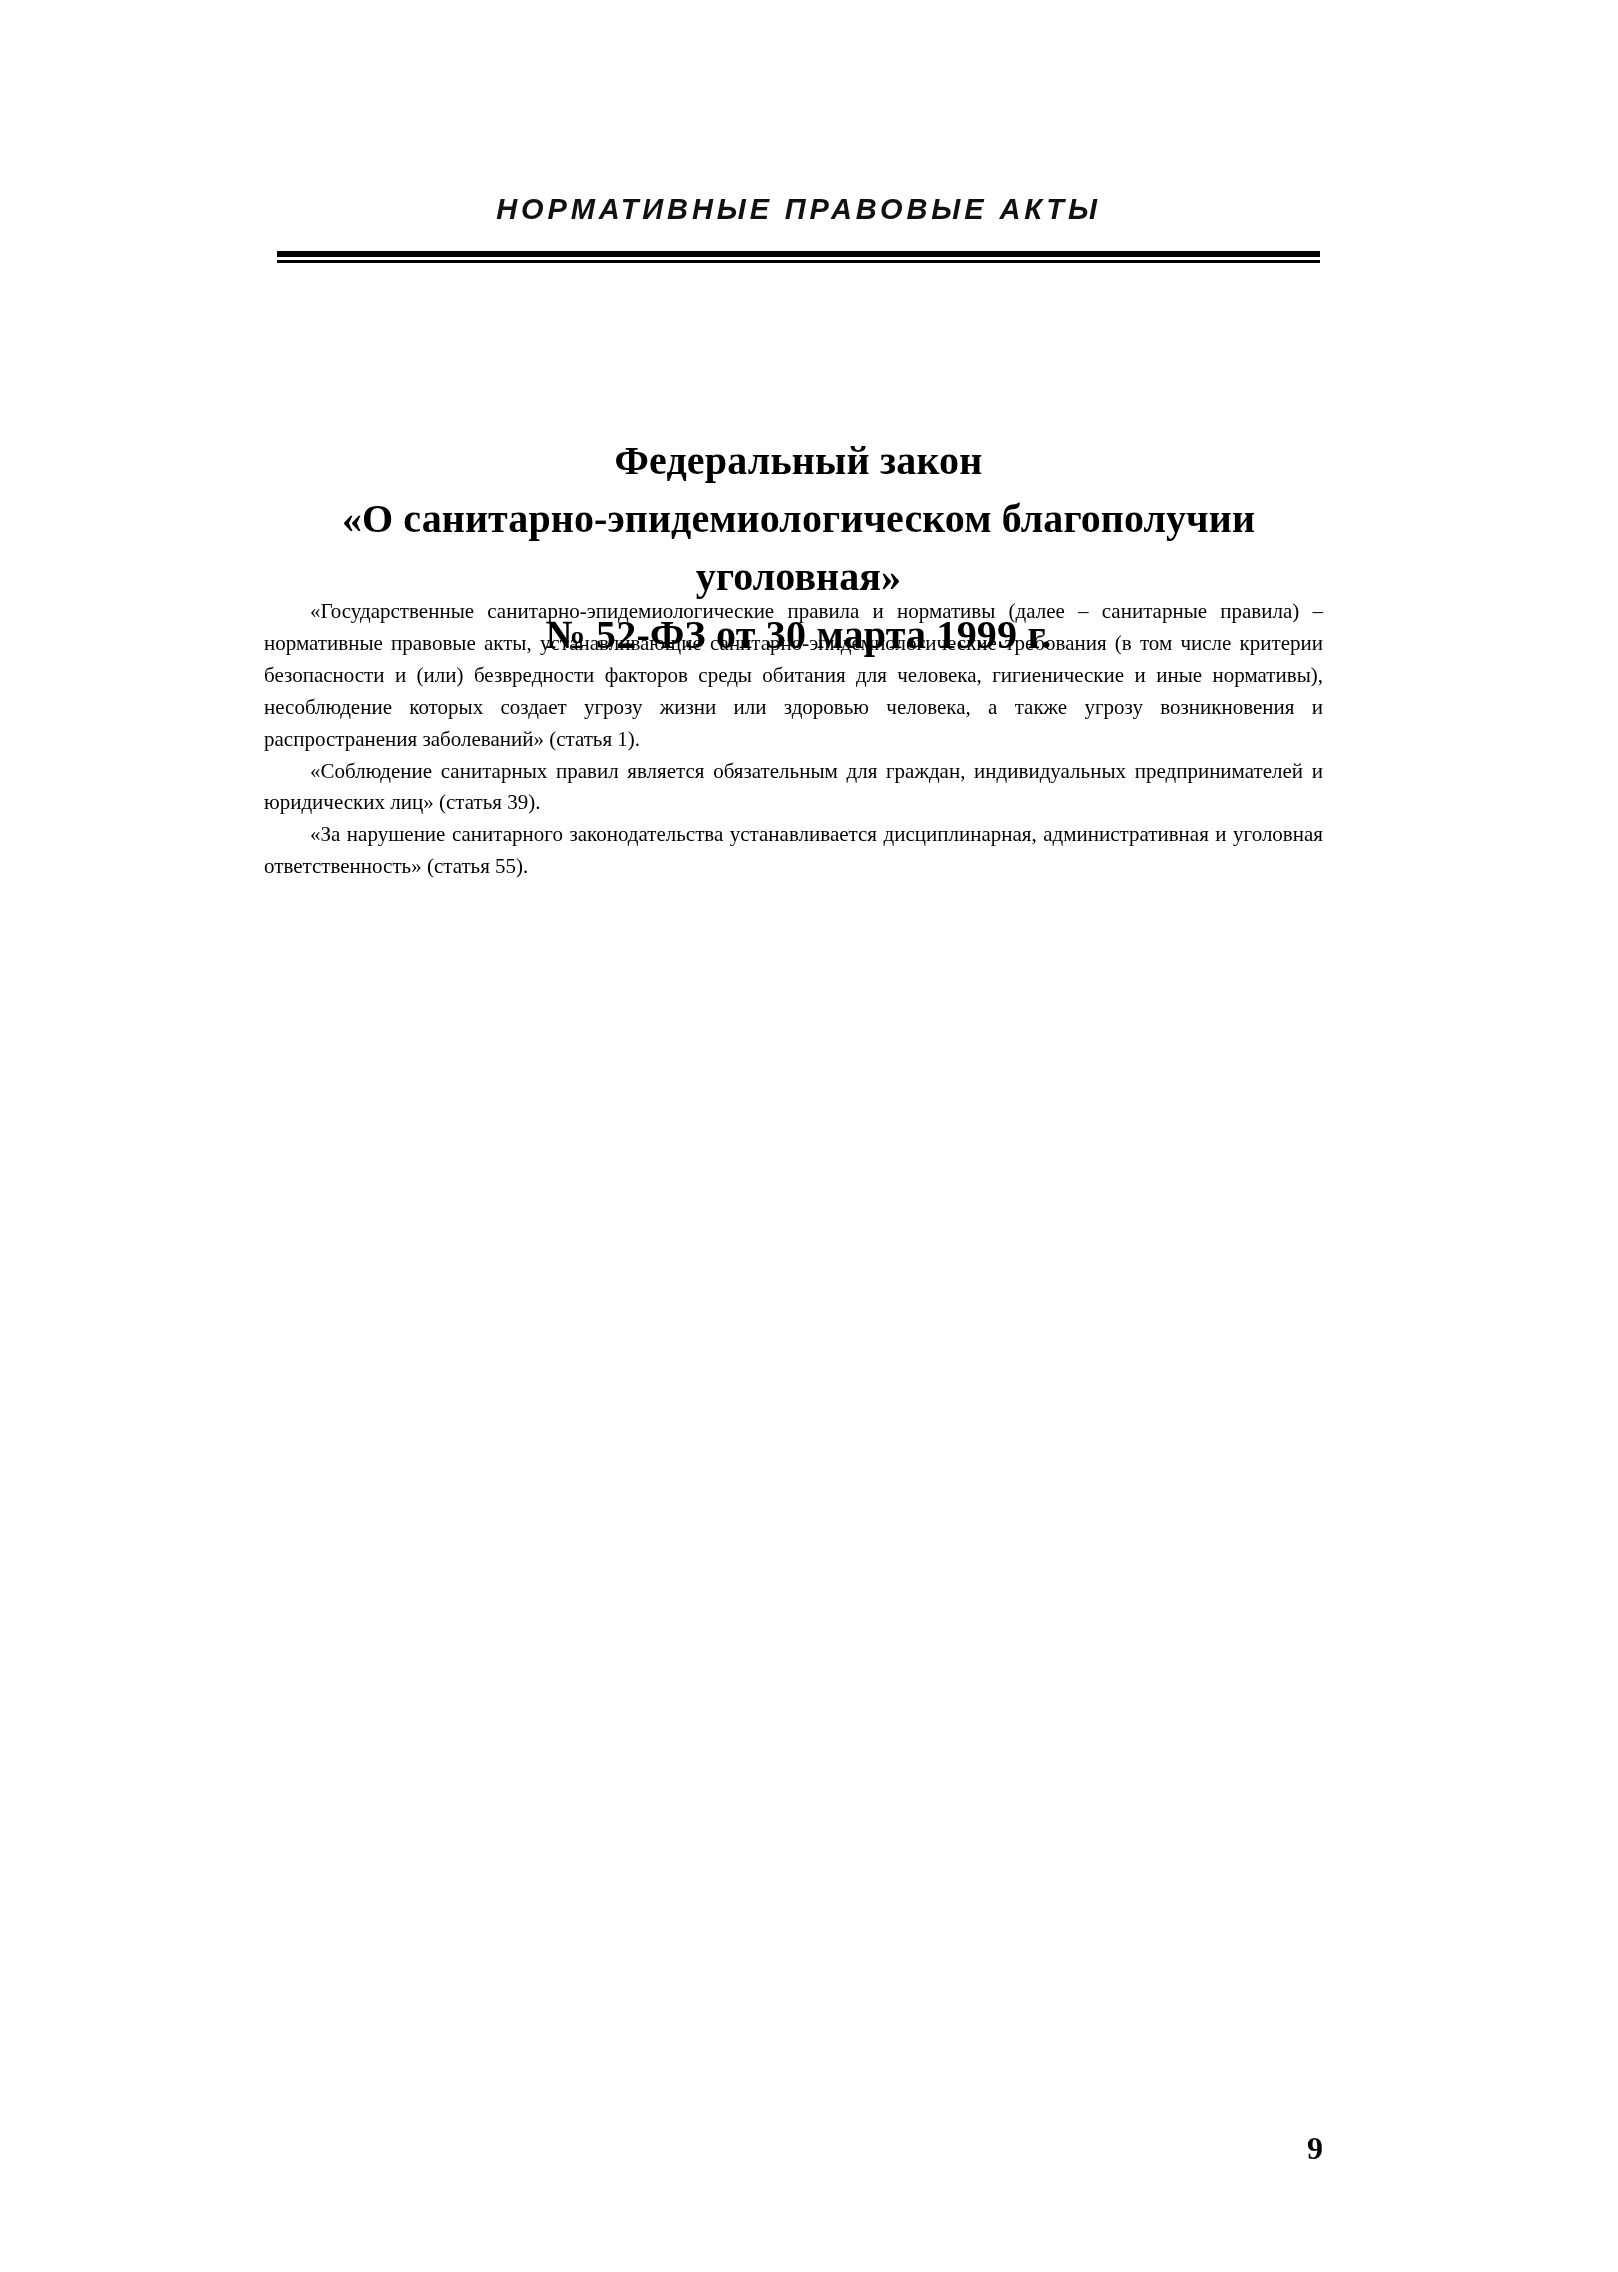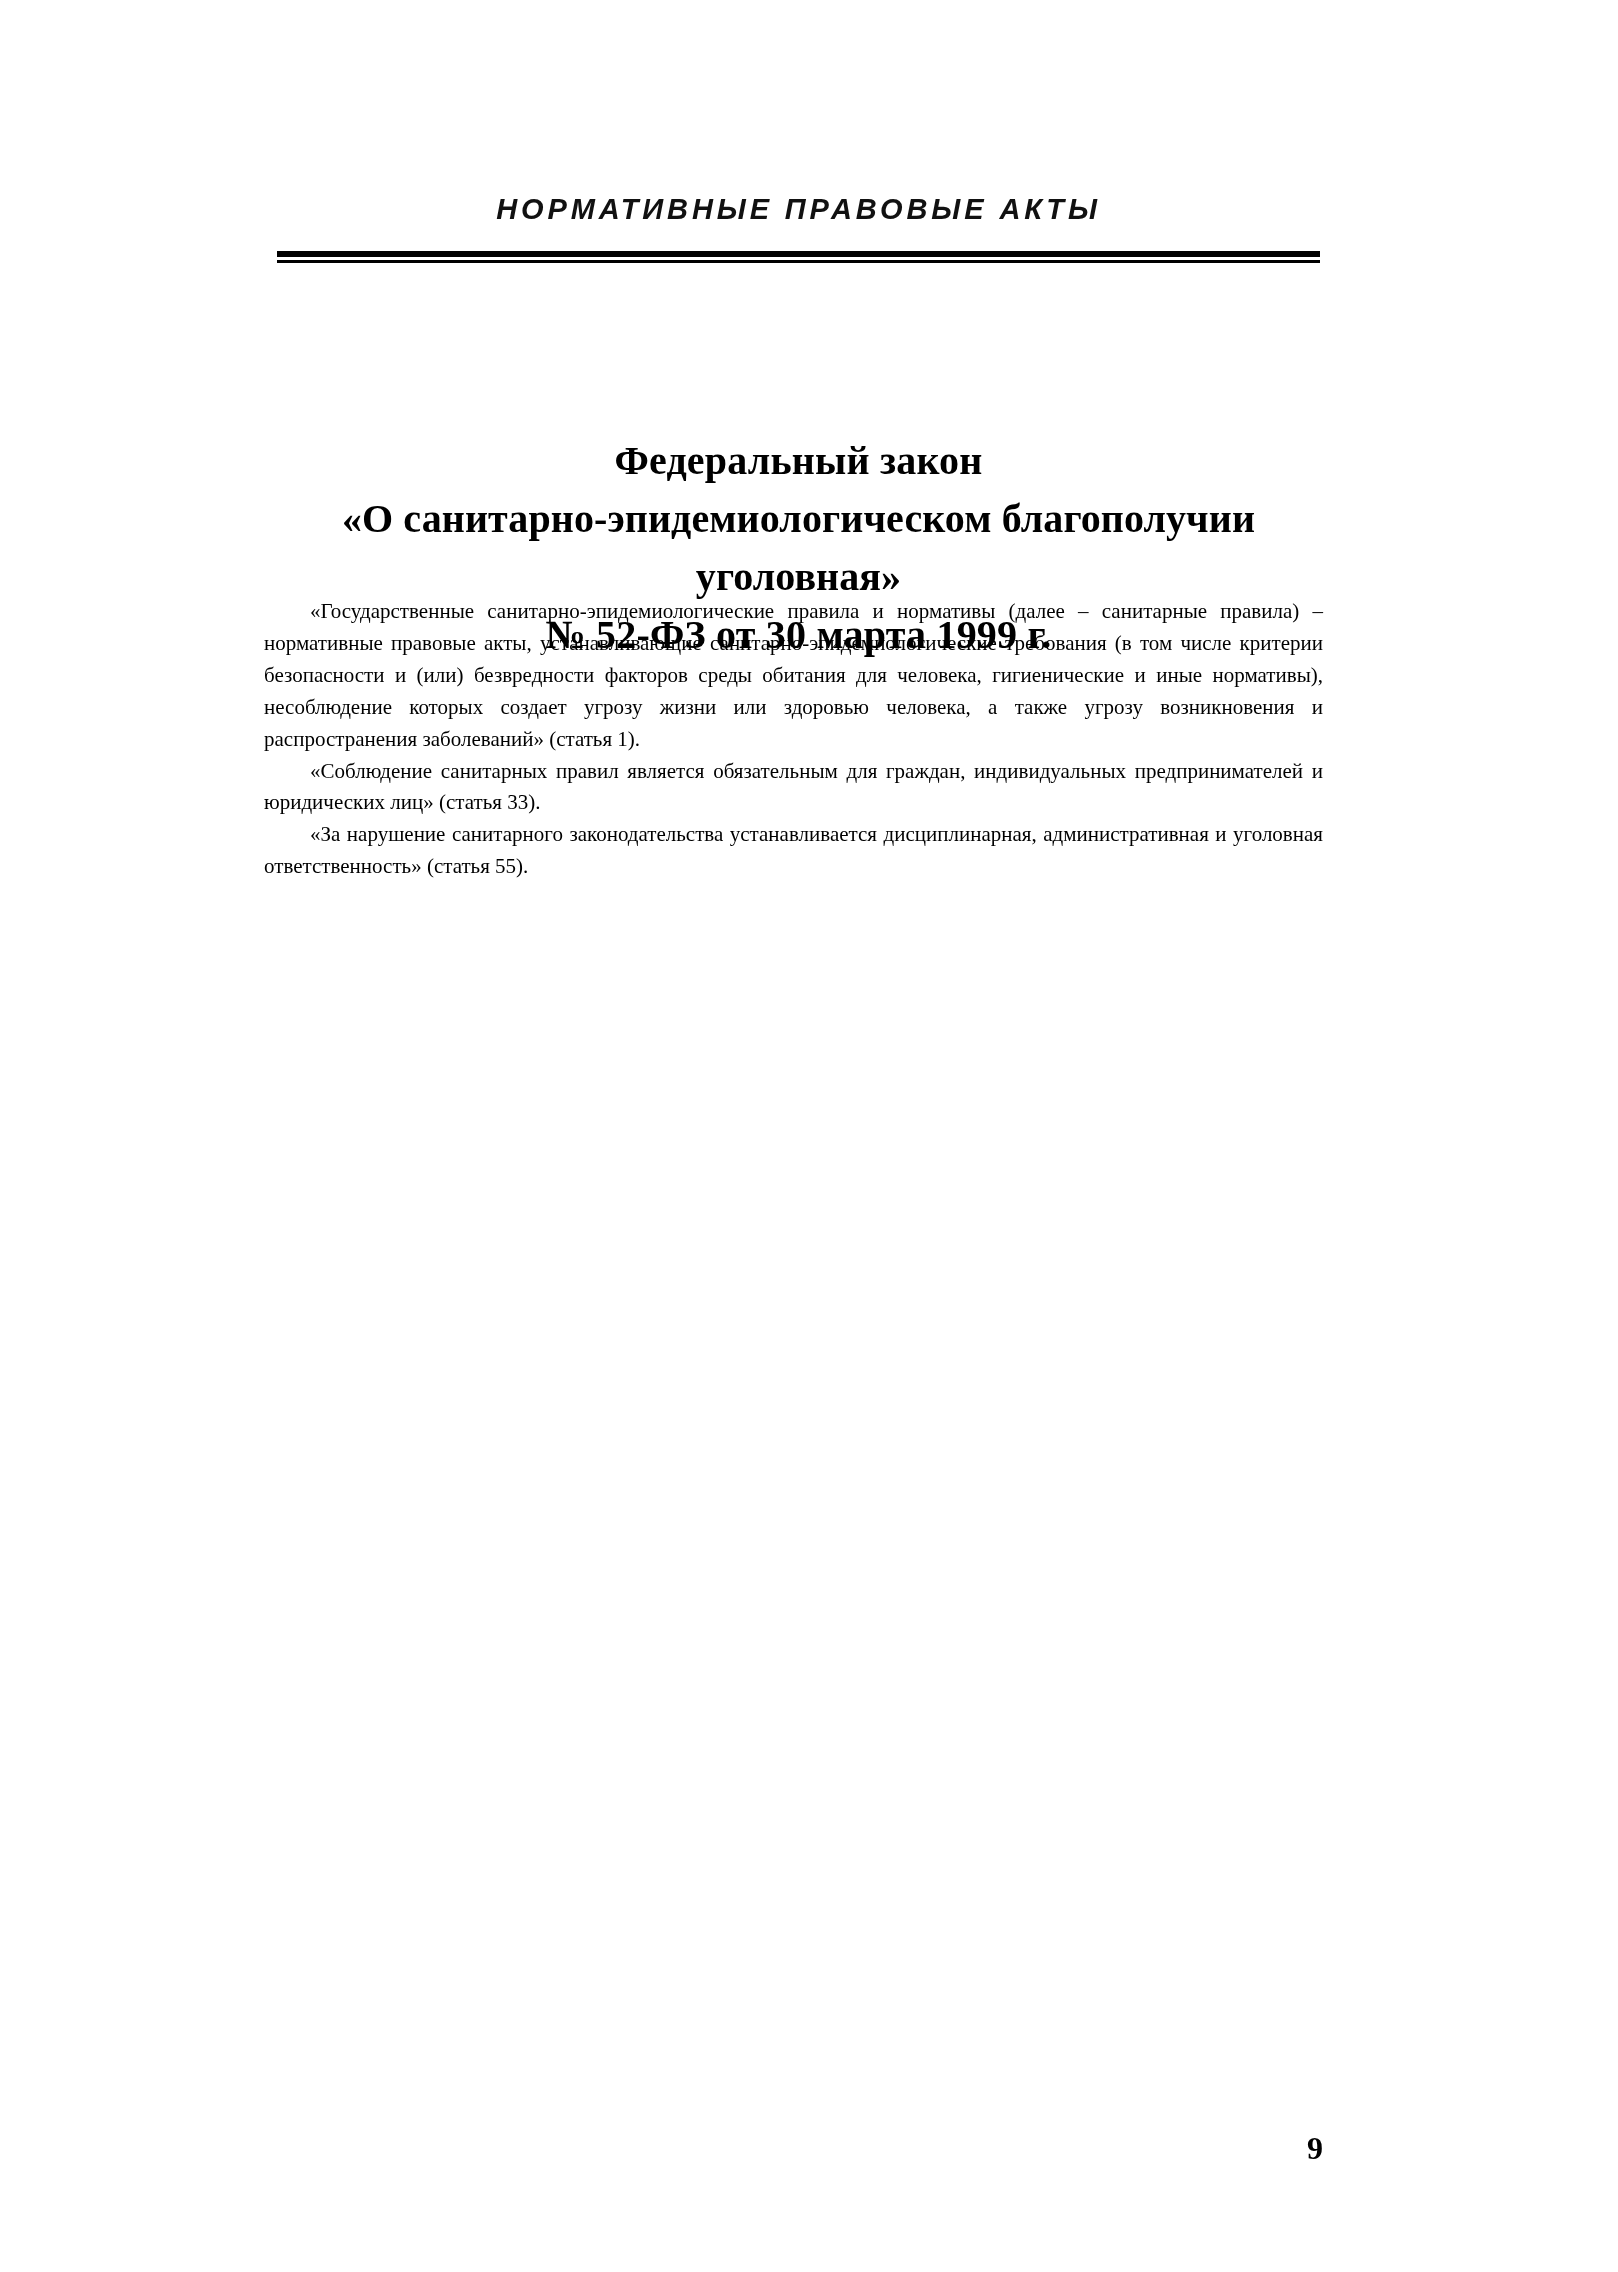--- a/index.html
+++ b/index.html
@@ -118,20 +118,20 @@
   </div>
 
   <div class="title-block">
     <span class="title-line l1">Федеральный закон</span>
     <span class="title-line l2">«О санитарно-эпидемиологическом благополучии уголовная»</span>
     <span class="title-line l3">№ 52-ФЗ от 30 марта 1999 г.</span>
   </div>
 
   <div class="body-block">
     <p>«Государственные санитарно-эпидемиологические правила и нормативы (далее – санитарные правила) – нормативные правовые акты, устанавливающие санитарно-эпидемиологические требования (в том числе критерии безопасности и (или) безвредности факторов среды обитания для человека, гигиенические и иные нормативы), несоблюдение которых создает угрозу жизни или здоровью человека, а также угрозу возникновения и распространения заболеваний» (статья 1).</p>
-    <p>«Соблюдение санитарных правил является обязательным для граждан, индивидуальных предпринимателей и юридических лиц» (статья 33).</p>
+    <p>«Соблюдение санитарных правил является обязательным для граждан, индивидуальных предпринимателей и юридических лиц» (статья 39).</p>
     <p class="last-ragged">«За нарушение санитарного законодательства устанавливается дисциплинарная, административная и уголовная ответственность» (статья 55).</p>
   </div>
 
   <div class="folio">9</div>
 
 </div>
 
 
 </body></html>

